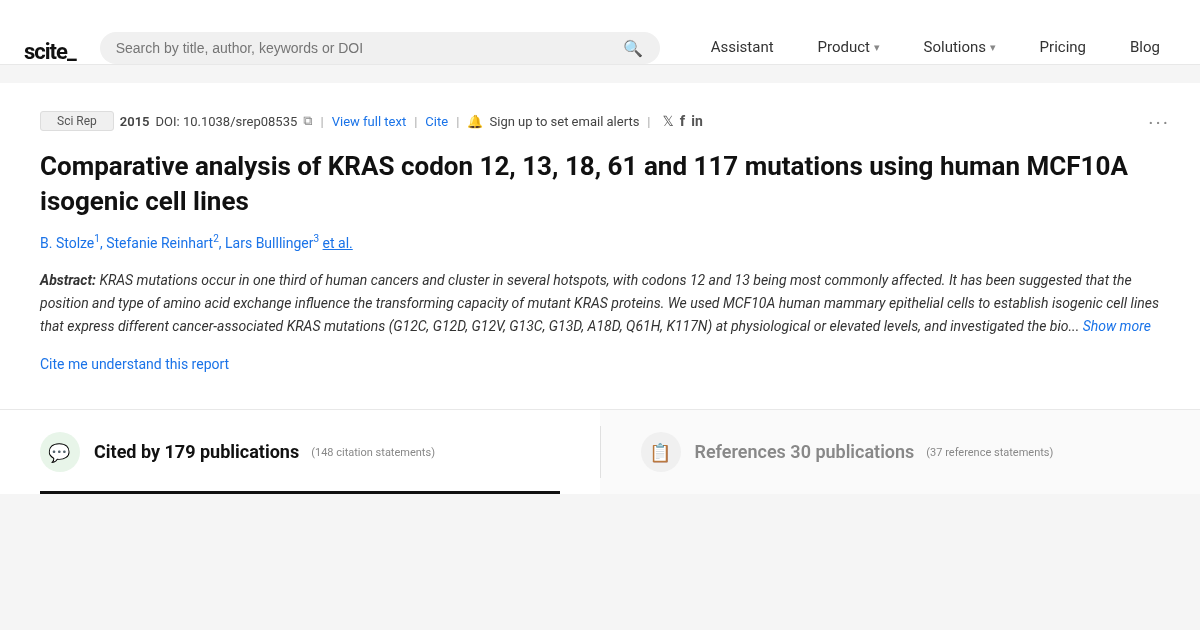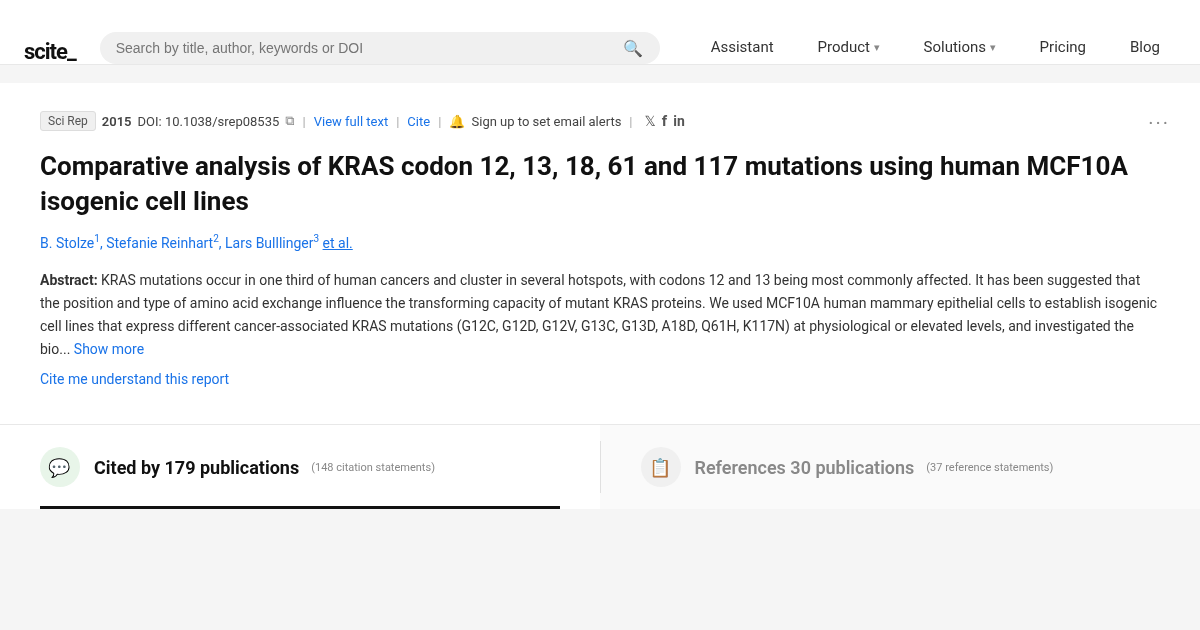--- a/index.html
+++ b/index.html
@@ -77,21 +77,21 @@
       gap: 6px;
       font-size: 13px;
       color: #444;
       margin-bottom: 18px;
       flex-wrap: wrap;
     }
     .badge {
       background: #f0f0f0;
       border: 1px solid #ddd;
       border-radius: 3px;
-      padding: 2px 7px;
+      padding: 2px 16px;
       font-size: 12px;
       color: #555;
     }
     .meta-link {
       color: #1a73e8;
       text-decoration: none;
       cursor: pointer;
     }
     .meta-sep { color: #aaa; margin: 0 2px; }
     .bell-icon { color: #555; font-size: 13px; }
@@ -124,21 +124,22 @@
     }
     .authors span { cursor: pointer; }
     .authors .et-al { text-decoration: underline; }
     .authors sup { font-size: 10px; }
 
     
     .abstract {
       font-size: 14px;
       line-height: 1.65;
       color: #333;
-      margin-bottom: 8px;
+      margin-bottom: 16px;
+      font-style: italic;
     }
     .abstract .label { font-weight: 700; }
     .show-more { color: #1a73e8; cursor: pointer; }
 
     
     .help-link {
       color: #1a73e8;
       font-size: 14px;
       cursor: pointer;
       text-decoration: none;

